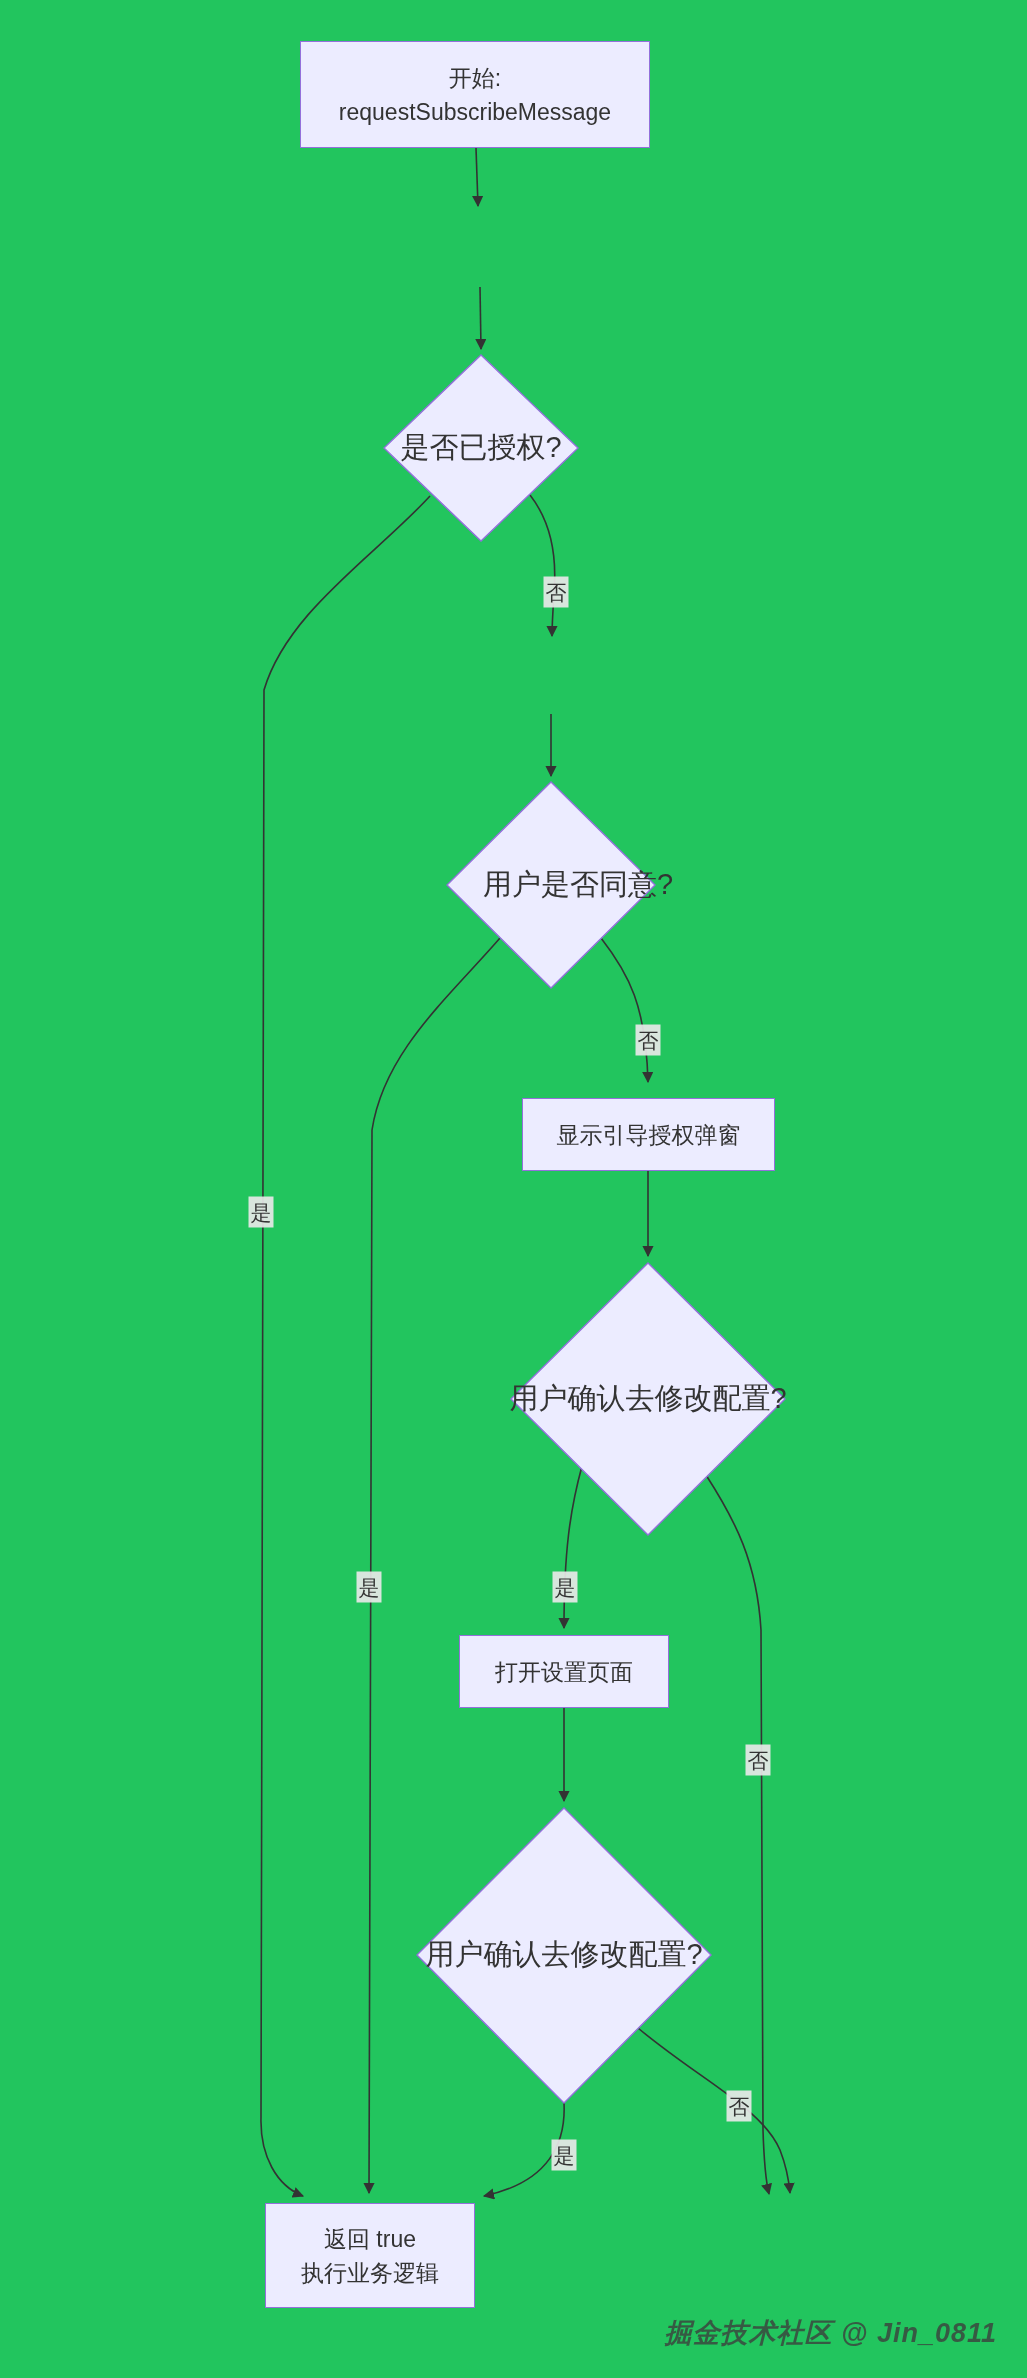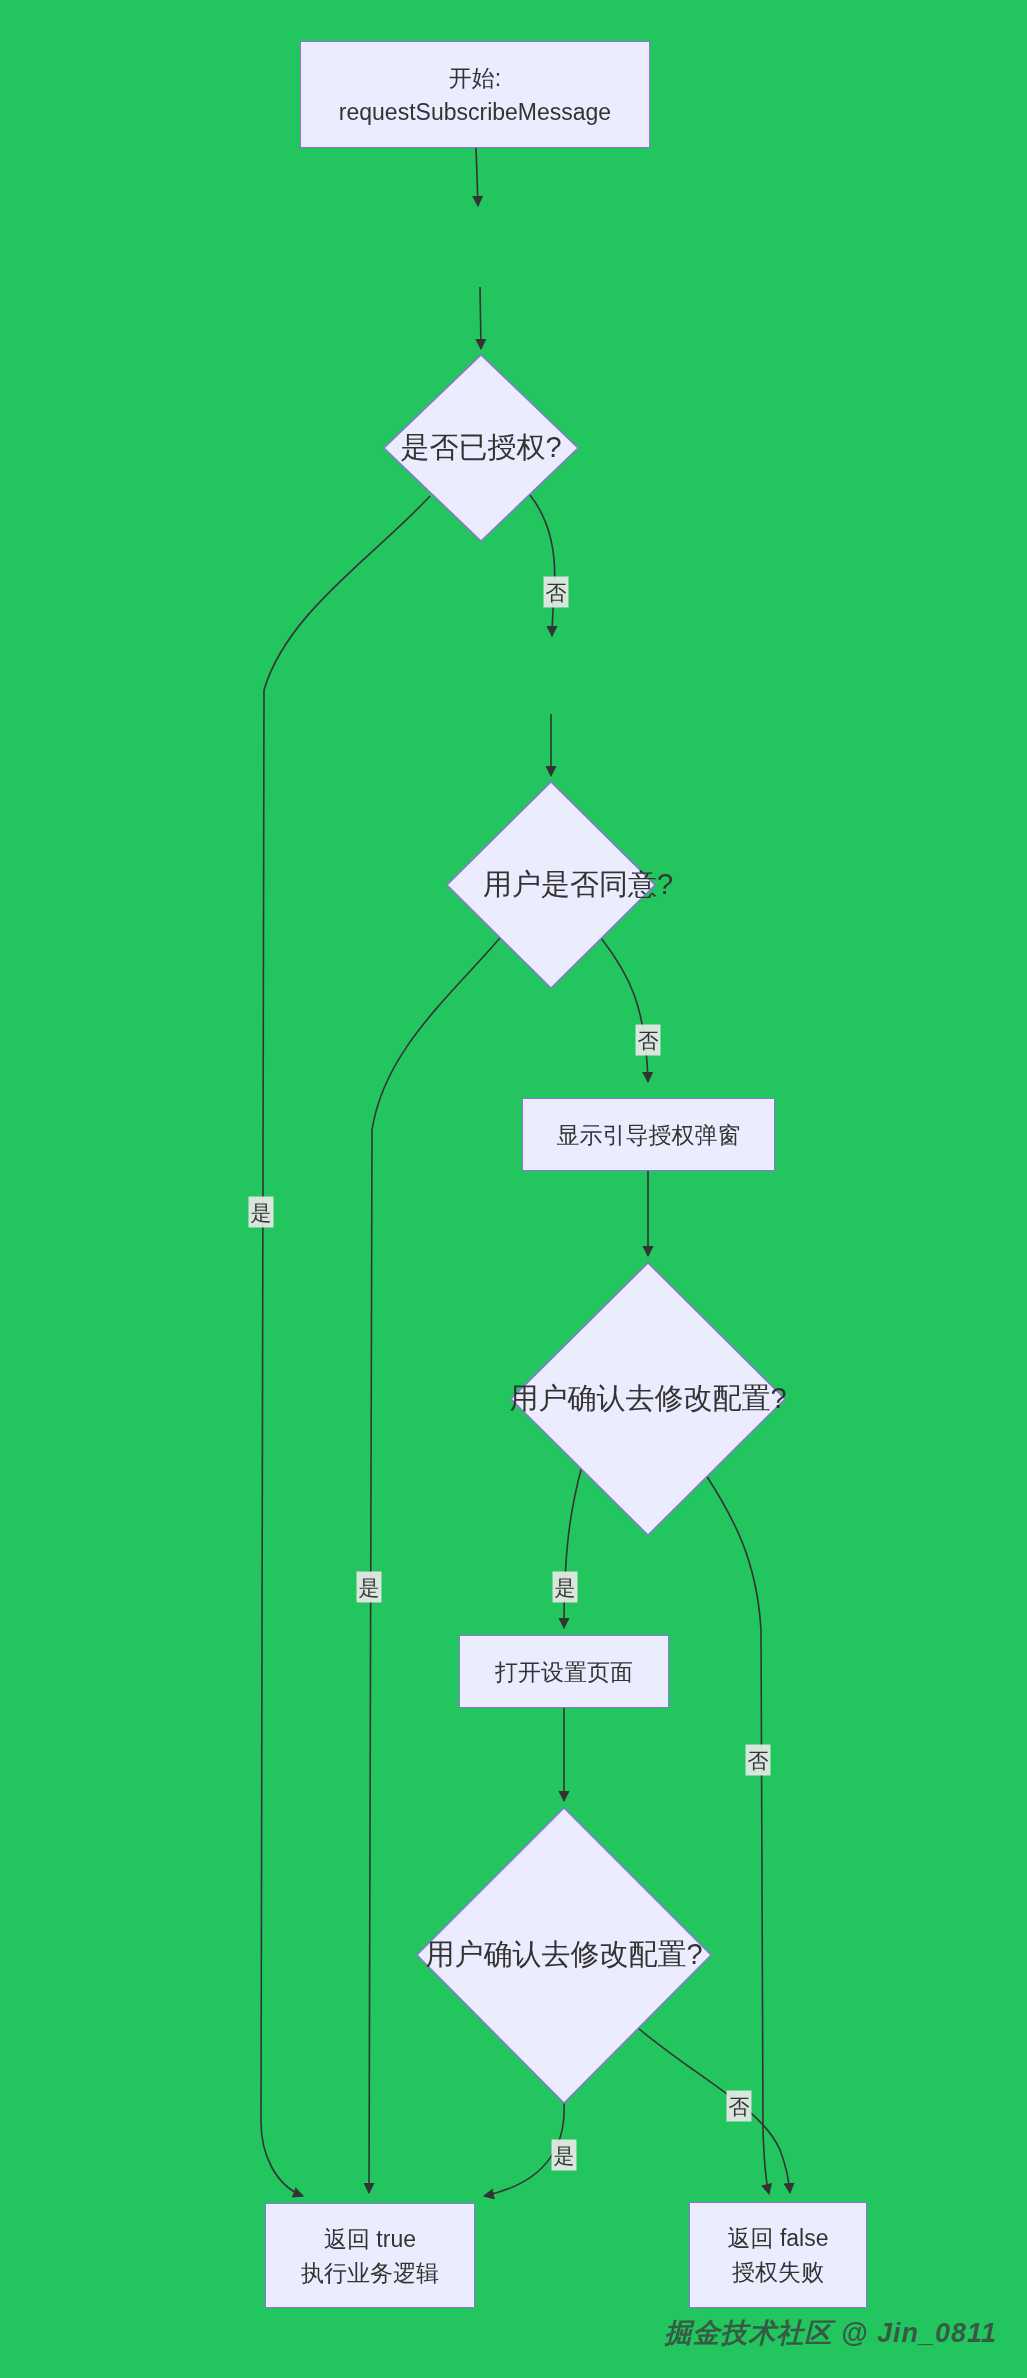--- a/index.html
+++ b/index.html
@@ -75,24 +75,20 @@
 
   <div class="node" style="left:459px;top:1635px;width:210px;height:73px">
     <div>打开设置页面</div>
   </div>
 
   <div class="node" style="left:265px;top:2203px;width:210px;height:105px">
     <div>返回 true</div>
     <div>执行业务逻辑</div>
   </div>
 
-  <div class="node" style="left:689px;top:2202px;width:178px;height:106px">
-    <div>返回 false</div>
-    <div>授权失败</div>
-  </div>
 
   <div class="dtext" style="left:481px;top:448px">是否已授权?</div>
   <div class="dtext" style="left:578px;top:885px">用户是否同意?</div>
   <div class="dtext" style="left:648px;top:1399px">用户确认去修改配置?</div>
   <div class="dtext" style="left:564px;top:1955px">用户确认去修改配置?</div>
 
   <span class="elabel" style="left:556px;top:592px">否</span>
   <span class="elabel" style="left:261px;top:1212px">是</span>
   <span class="elabel" style="left:648px;top:1040px">否</span>
   <span class="elabel" style="left:369px;top:1587px">是</span>

